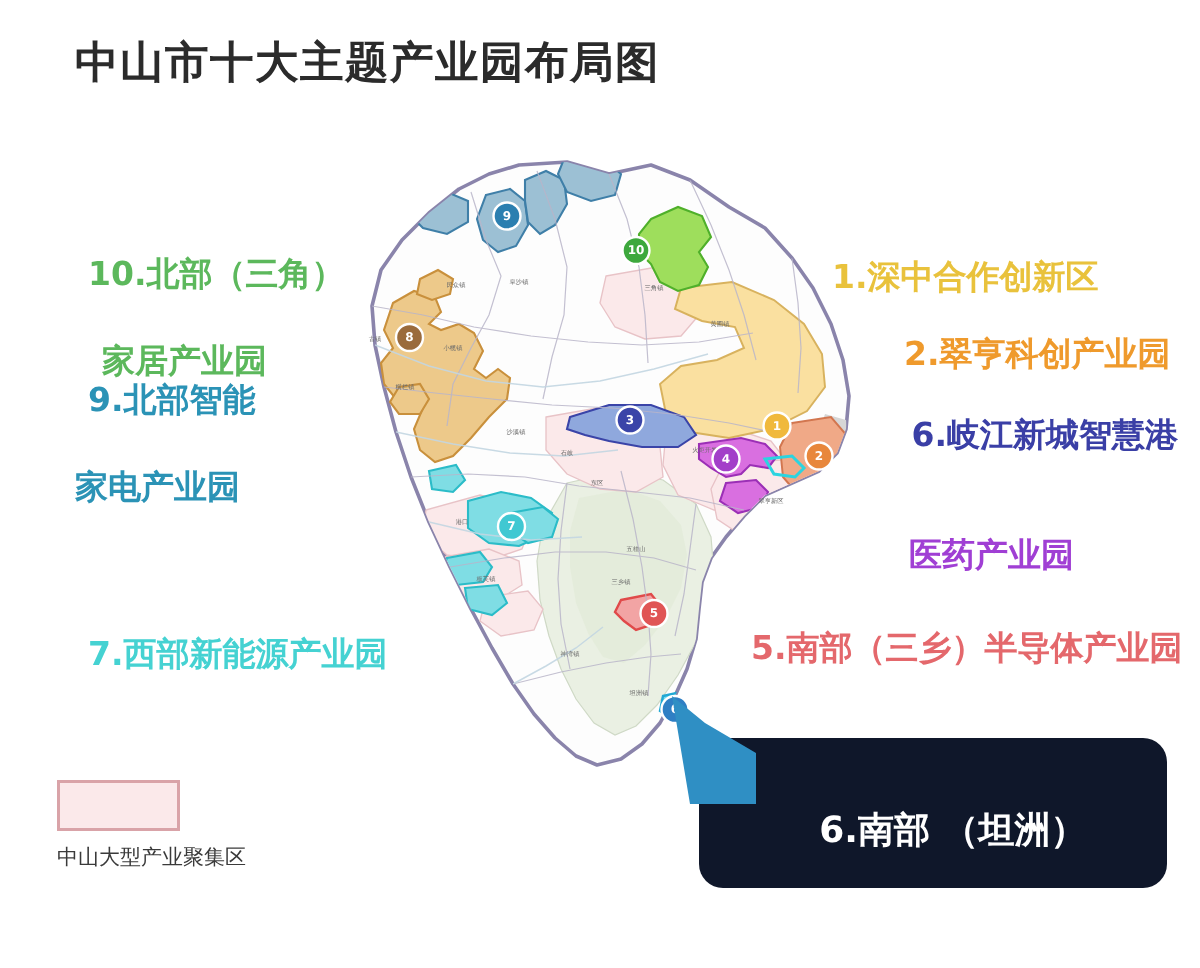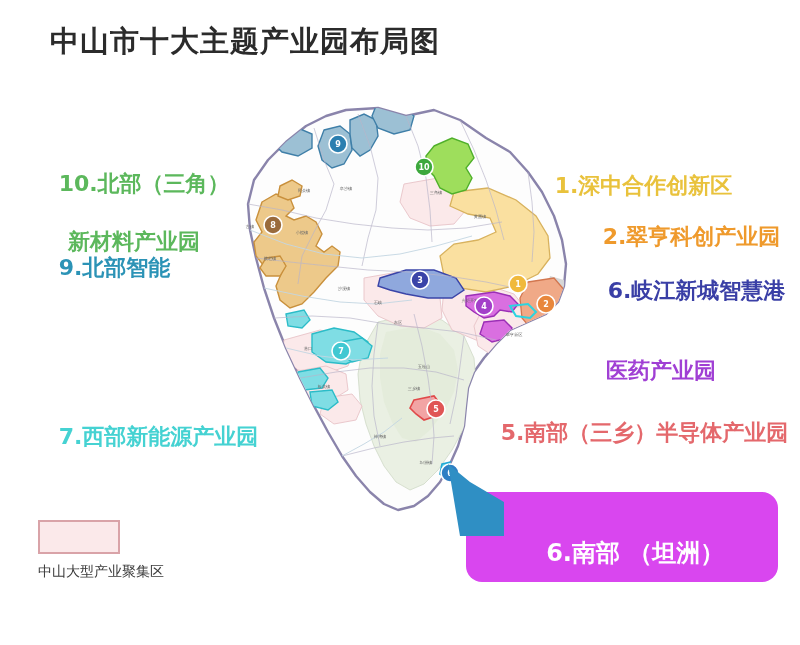--- a/index.html
+++ b/index.html
@@ -43,22 +43,22 @@
   #lbl-5 {left:470px;top:389px;font-size:22px;color:#e4686c;}
 
   .ind-10{margin-left:40px;display:block;}
   .ind-9 {margin-left:22px;display:block;}
   .ind-8 {margin-left:22px;display:block;}
   .ind-4 {margin-left:26px;display:block;}
   .ind-6 {margin-left:30px;display:block;}
 
   
   #box-6{
-    position:absolute;left:466px;top:492px;width:312px;height:90px;
-    background:#d946ef;border-radius:16px;
+    position:absolute;left:466px;top:492px;width:312px;height:100px;
+    background:#0f172a;border-radius:16px;
   }
   #box-6-text{
     position:absolute;left:30px;top:12px;
     font-size:24px;font-weight:700;color:#ffffff;line-height:1.36;
     white-space:pre;font-family:"DejaVu Sans","Liberation Sans",sans-serif;
   }
   #box-6-tail{position:absolute;left:-40px;top:-36px;width:90px;height:80px;}
 
   
   #legend{position:absolute;left:38px;top:520px;}
@@ -281,25 +281,26 @@
         <g>
           <circle cx="222" cy="367" r="9" fill="#2f7fc4" stroke="#ffffff" stroke-width="1.6"></circle>
           <text class="mk-txt" x="222" y="367">6</text>
         </g>
       </g>
     </svg>
   </div>
 
   <div class="callout cl-left" id="lbl-10">
     <span>10.北部（三角）</span>
-    <span class="ind-10">新材料产业园</span>
+    <span class="ind-10">家居产业园</span>
   </div>
 
   <div class="callout cl-left" id="lbl-9">
     <span>9.北部智能</span>
+    <span class="ind-9">家电产业园</span>
   </div>
 
 
   <div class="callout cl-left" id="lbl-7">
     <span>7.西部新能源产业园</span>
   </div>
 
   <div class="callout cl-right" id="lbl-1">
     <span>1.深中合作创新区</span>
   </div>

